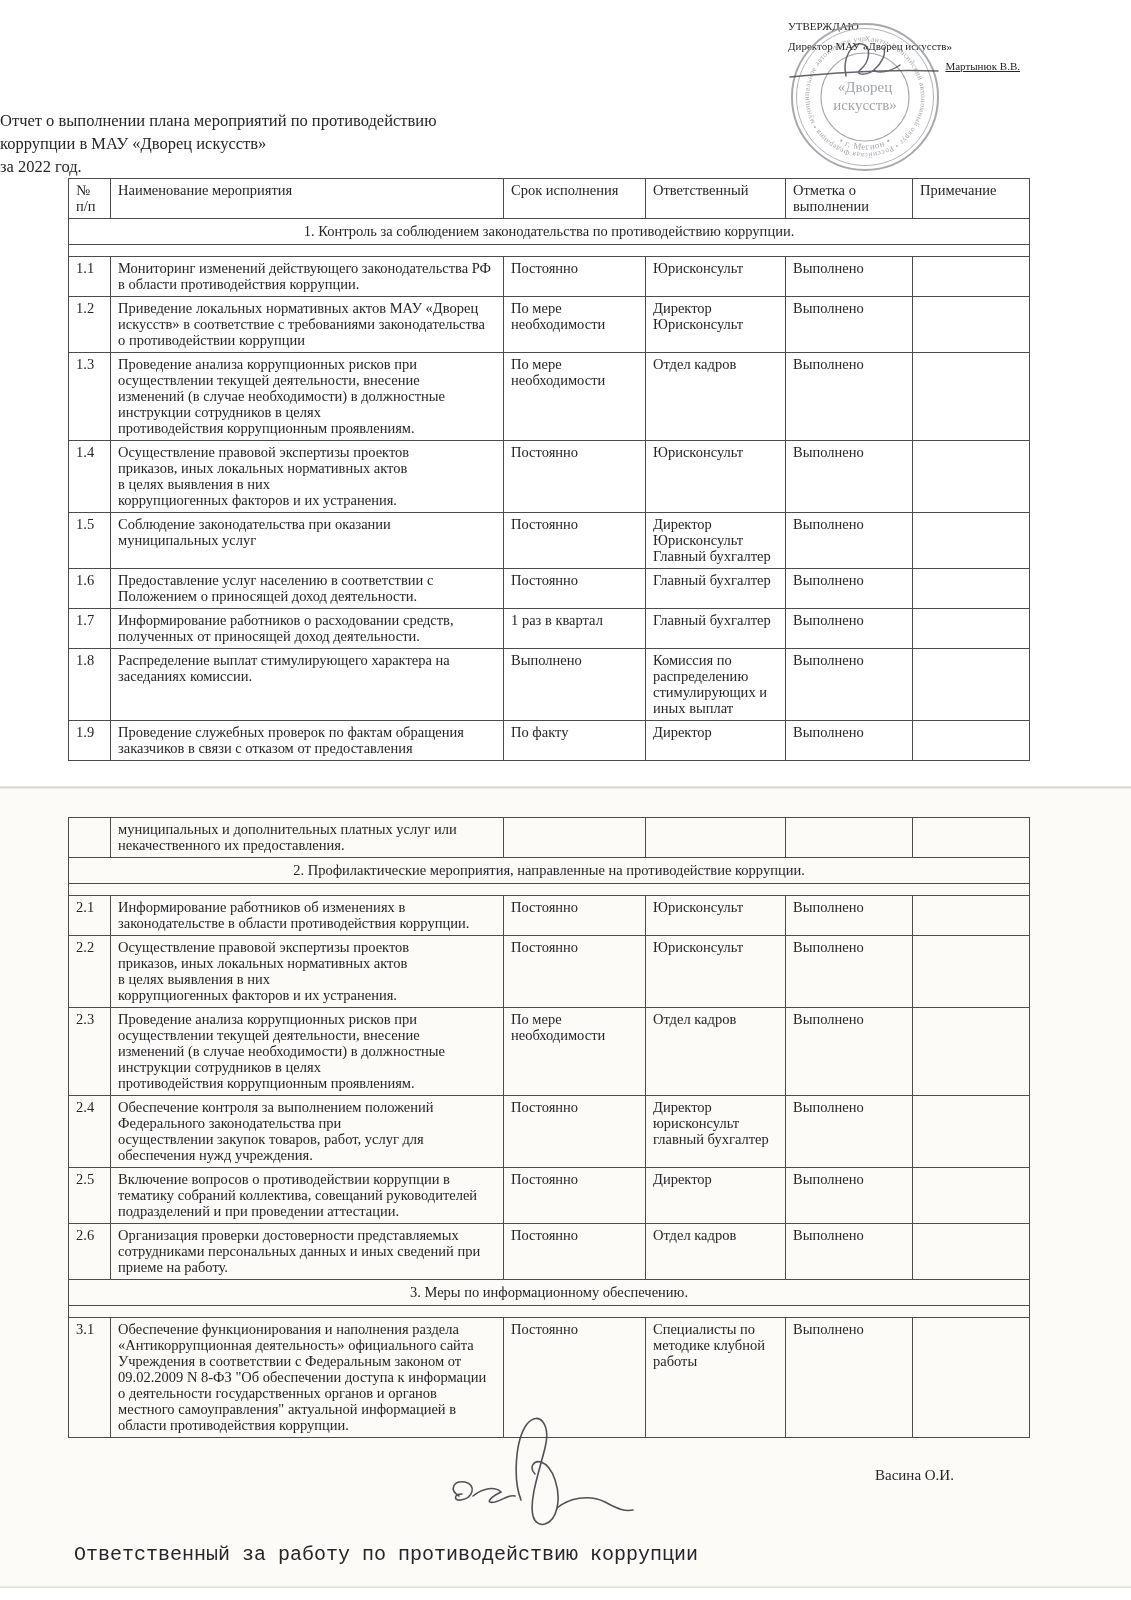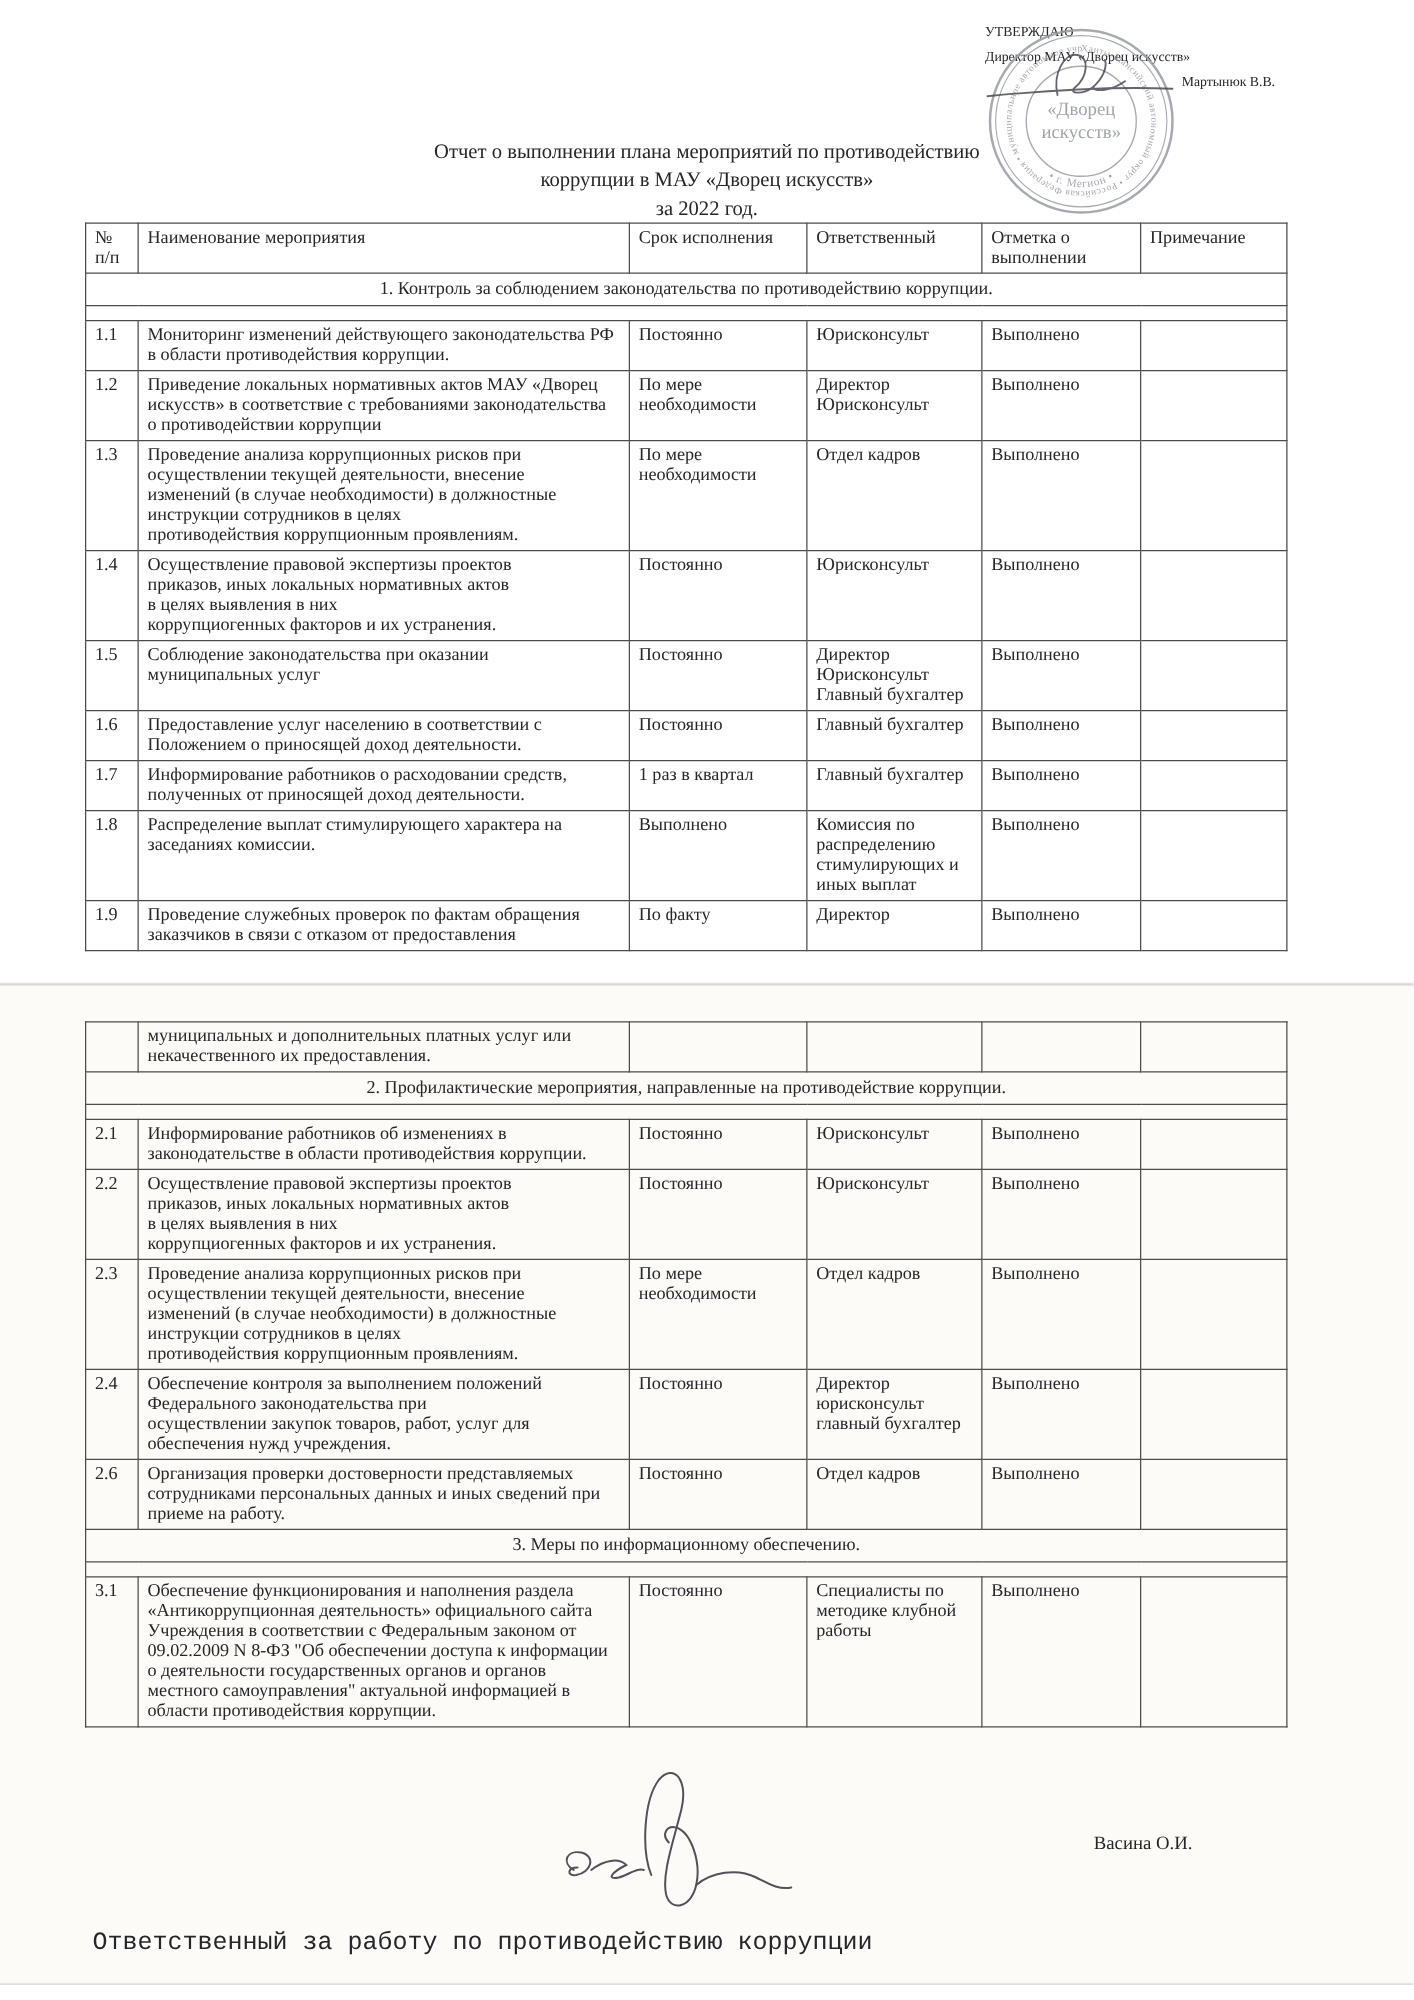--- a/index.html
+++ b/index.html
@@ -8,27 +8,27 @@
     background:#ffffff;color:#26262a;
     font-family:"Liberation Serif","DejaVu Serif",serif;
   }
   .page2-tint{position:absolute;left:0;top:789px;width:1131px;height:797px;background:#fcfbf8;}
   .page-break-line{position:absolute;left:0;top:786px;width:1131px;height:3px;
     background:linear-gradient(to bottom,#ececea,#d9d8d3,#f4f3ef);}
   .bottom-edge-line{position:absolute;left:0;top:1586px;width:1131px;height:2px;
     background:linear-gradient(to bottom,#efefec,#dddcd7);}
 
   .approval{position:absolute;left:788px;top:16px;width:246px;font-size:11px;line-height:20px;}
-  .approval .r{text-align:right;padding-right:14px;}
+  .approval .r{text-align:right;padding-right:14px;text-decoration:underline;}
 
   .stamp-svg{position:absolute;left:788px;top:20px;width:154px;height:154px;opacity:.88;}
   .sig-top-svg{position:absolute;left:780px;top:30px;width:170px;height:60px;}
   .sig-bottom-svg{position:absolute;left:445px;top:1408px;width:200px;height:130px;}
 
-  .doc-title{position:absolute;left:0;top:109px;width:1131px;text-align:center;
+  .doc-title{position:absolute;left:0;top:109px;width:1131px;text-align:left;
     font-size:16.5px;line-height:23px;}
 
   table.doc-table{position:absolute;left:68px;width:961px;border-collapse:collapse;
     table-layout:fixed;font-size:14.5px;line-height:16px;}
   #table1{top:178px;}
   #table2{top:817px;padding-left:40px;}
   .doc-table td,.doc-table th{
     border:1px solid #4c4c4c;padding:3px 7px 4px 7px;vertical-align:top;text-align:left;
     font-weight:normal;overflow:hidden;}
   .doc-table tr.section-row td{text-align:center;font-weight:normal;padding:4px 6px 5px;}
@@ -277,20 +277,30 @@
 осуществлении закупок товаров, работ, услуг для
 обеспечения нужд учреждения.</td>
     <td class="pre">Постоянно</td>
     <td class="pre">Директор
 юрисконсульт
 главный бухгалтер</td>
     <td>Выполнено</td>
     <td></td>
   </tr>
   <tr>
+    <td>2.5</td>
+    <td class="pre">Включение вопросов о противодействии коррупции в
+тематику собраний коллектива, совещаний руководителей
+подразделений и при проведении аттестации.</td>
+    <td class="pre">Постоянно</td>
+    <td class="pre">Директор</td>
+    <td>Выполнено</td>
+    <td></td>
+  </tr>
+  <tr>
     <td>2.6</td>
     <td class="pre">Организация проверки достоверности представляемых
 сотрудниками персональных данных и иных сведений при
 приеме на работу.</td>
     <td class="pre">Постоянно</td>
     <td class="pre">Отдел кадров</td>
     <td>Выполнено</td>
     <td></td>
   </tr>
   <tr class="section-row">

